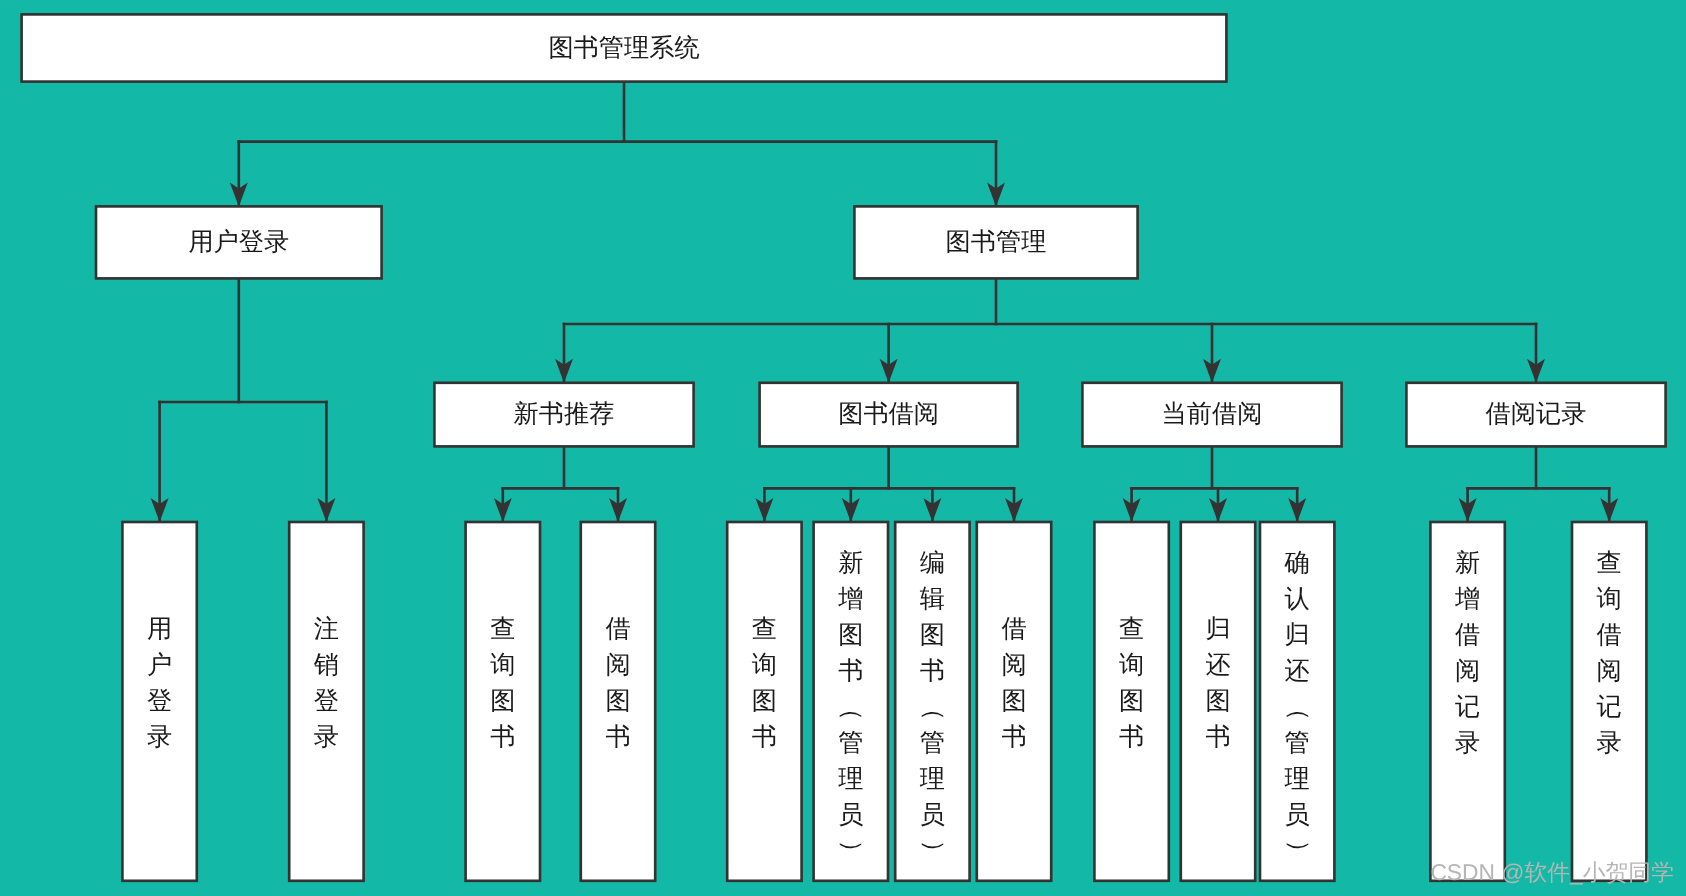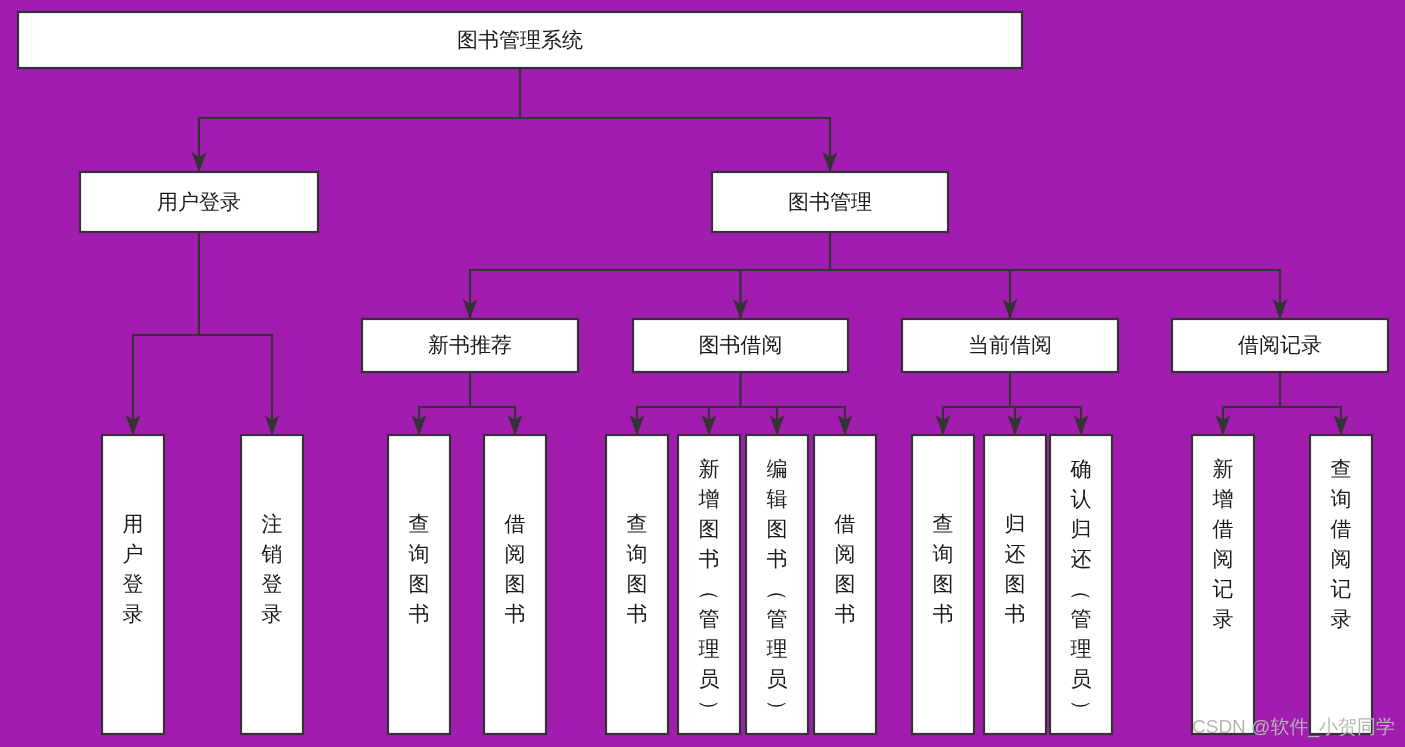--- a/index.html
+++ b/index.html
@@ -11,21 +11,21 @@
     width: 1405px;
     height: 747px;
     font-family: "Liberation Sans", "DejaVu Sans", sans-serif;
     overflow: hidden;
     position: relative;
   }
   #diagram-root {
     position: relative;
     width: 1405px;
     height: 747px;
-    background: #a21caf;
+    background: #14b8a6;
   }
   svg#chart-svg {
     position: absolute;
     left: 0;
     top: 0;
     width: 1405px;
     height: 747px;
     display: block;
   }
   .node-box {

